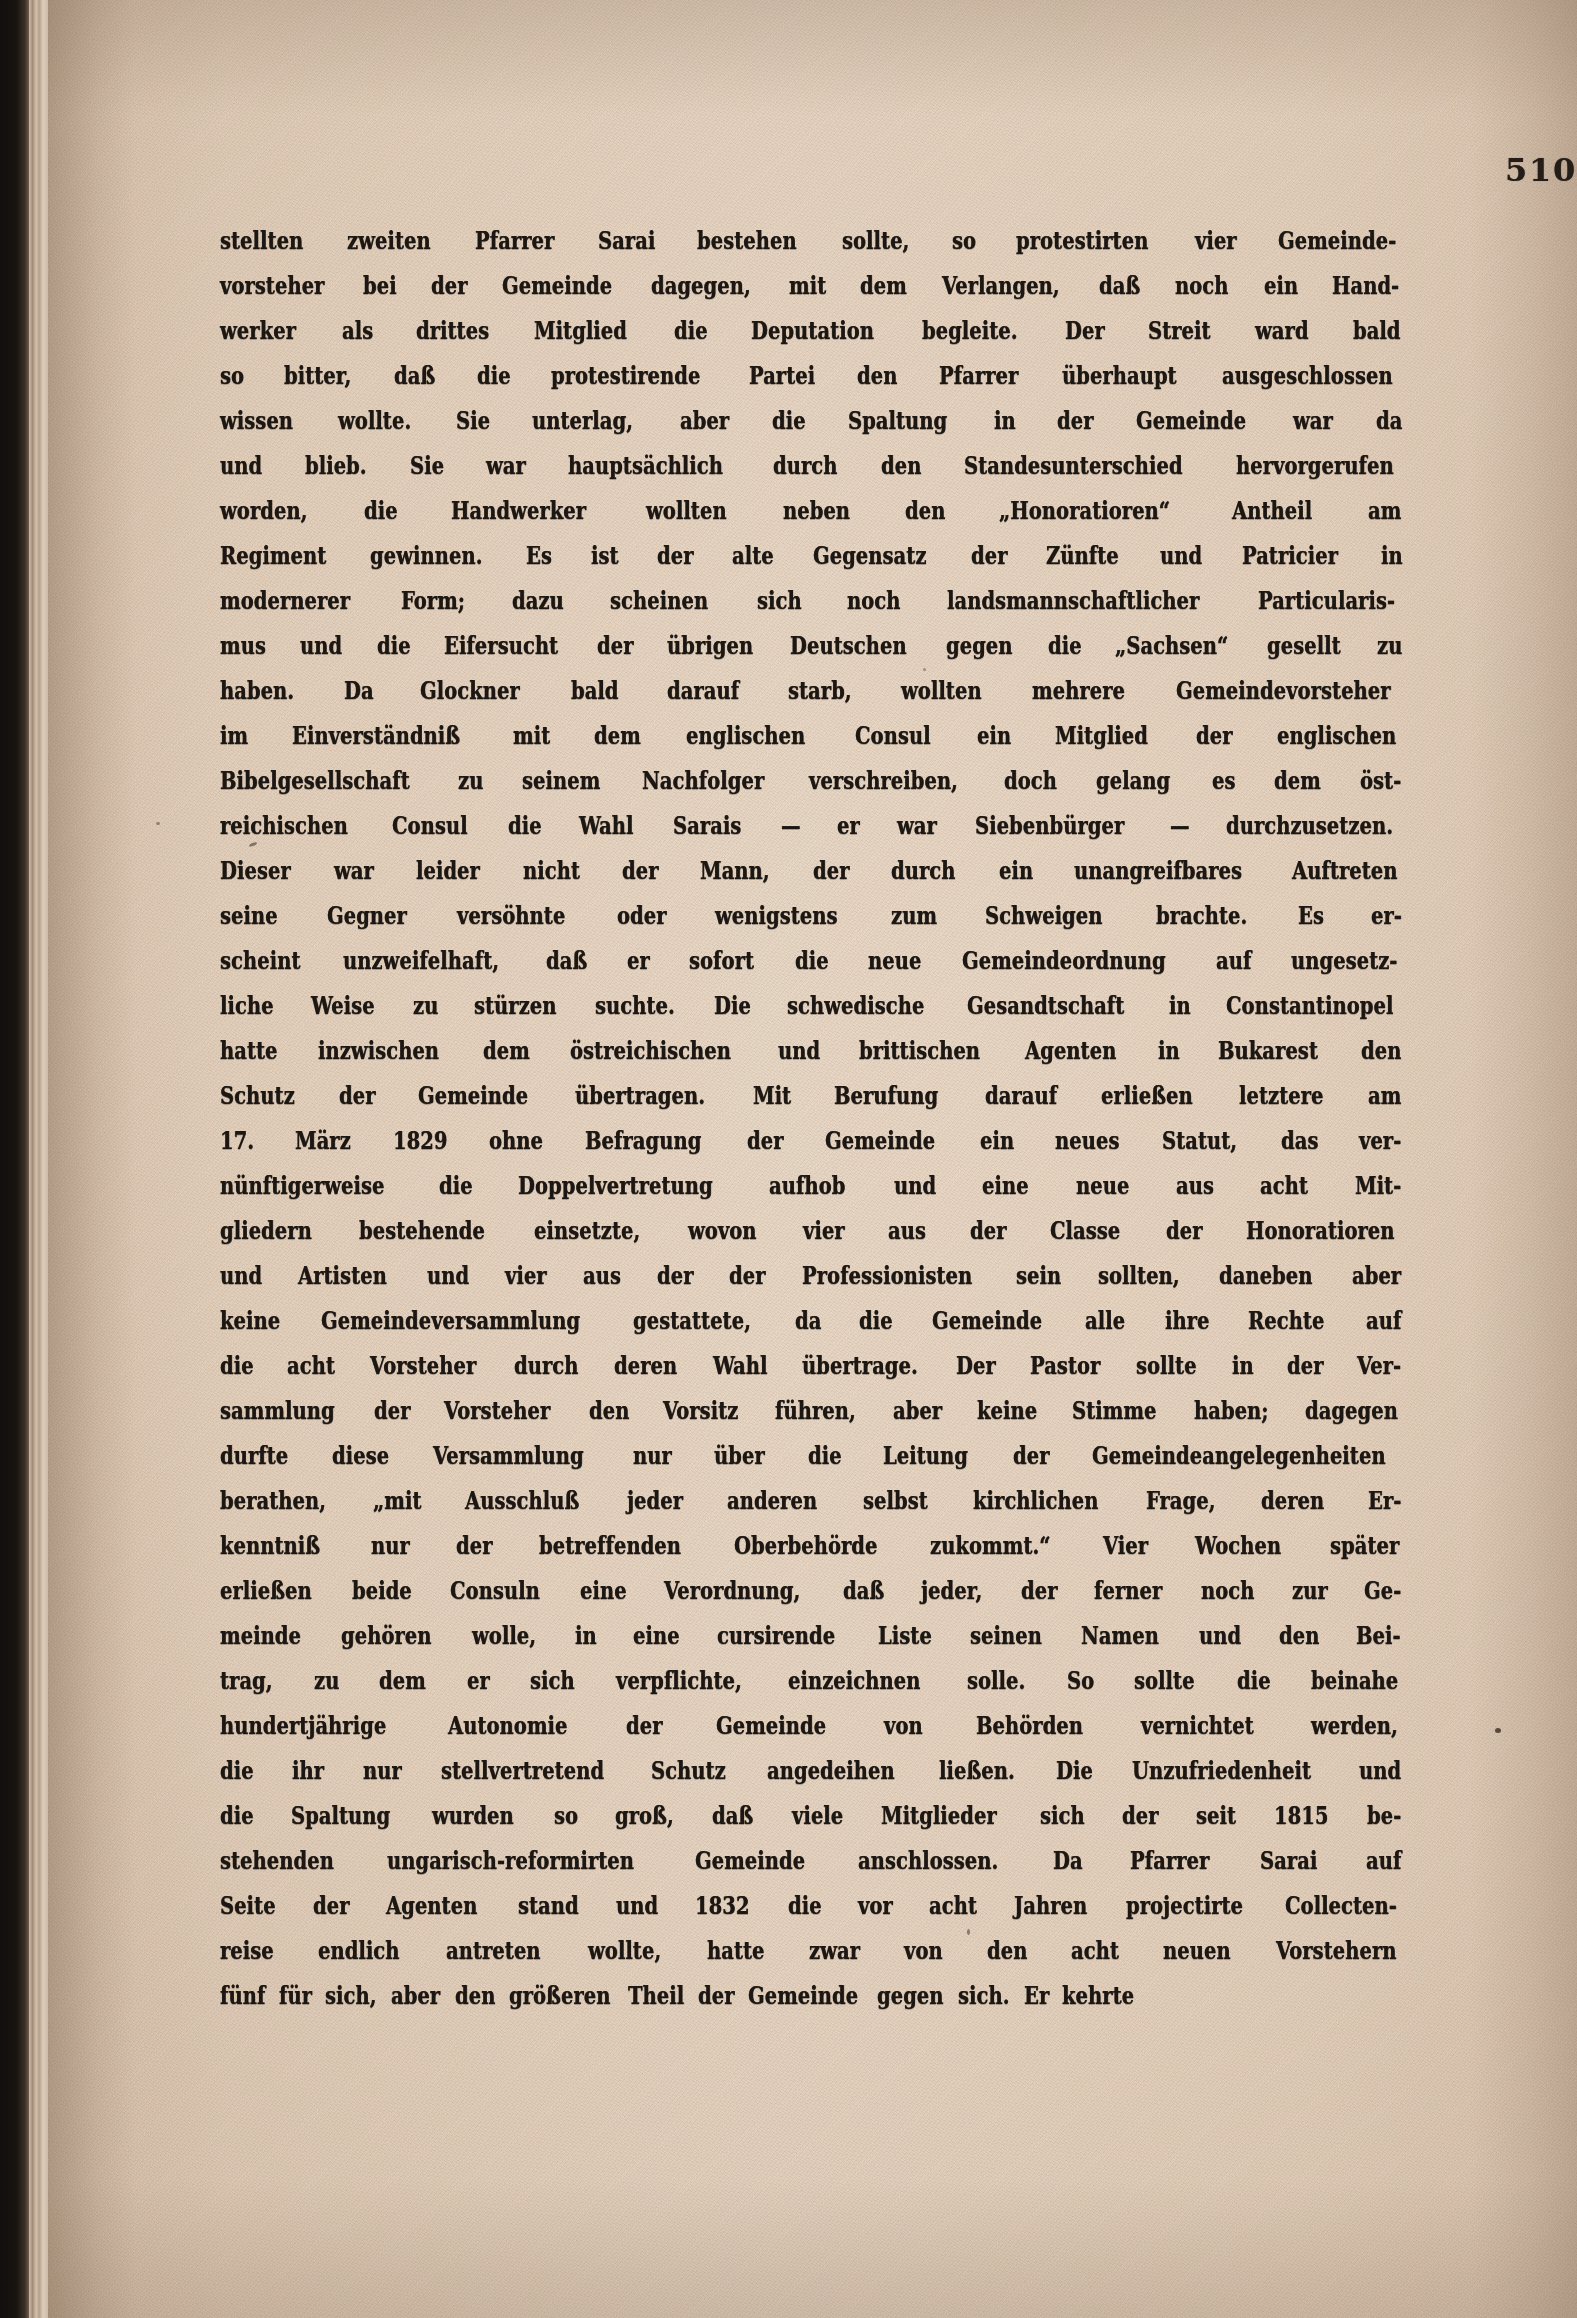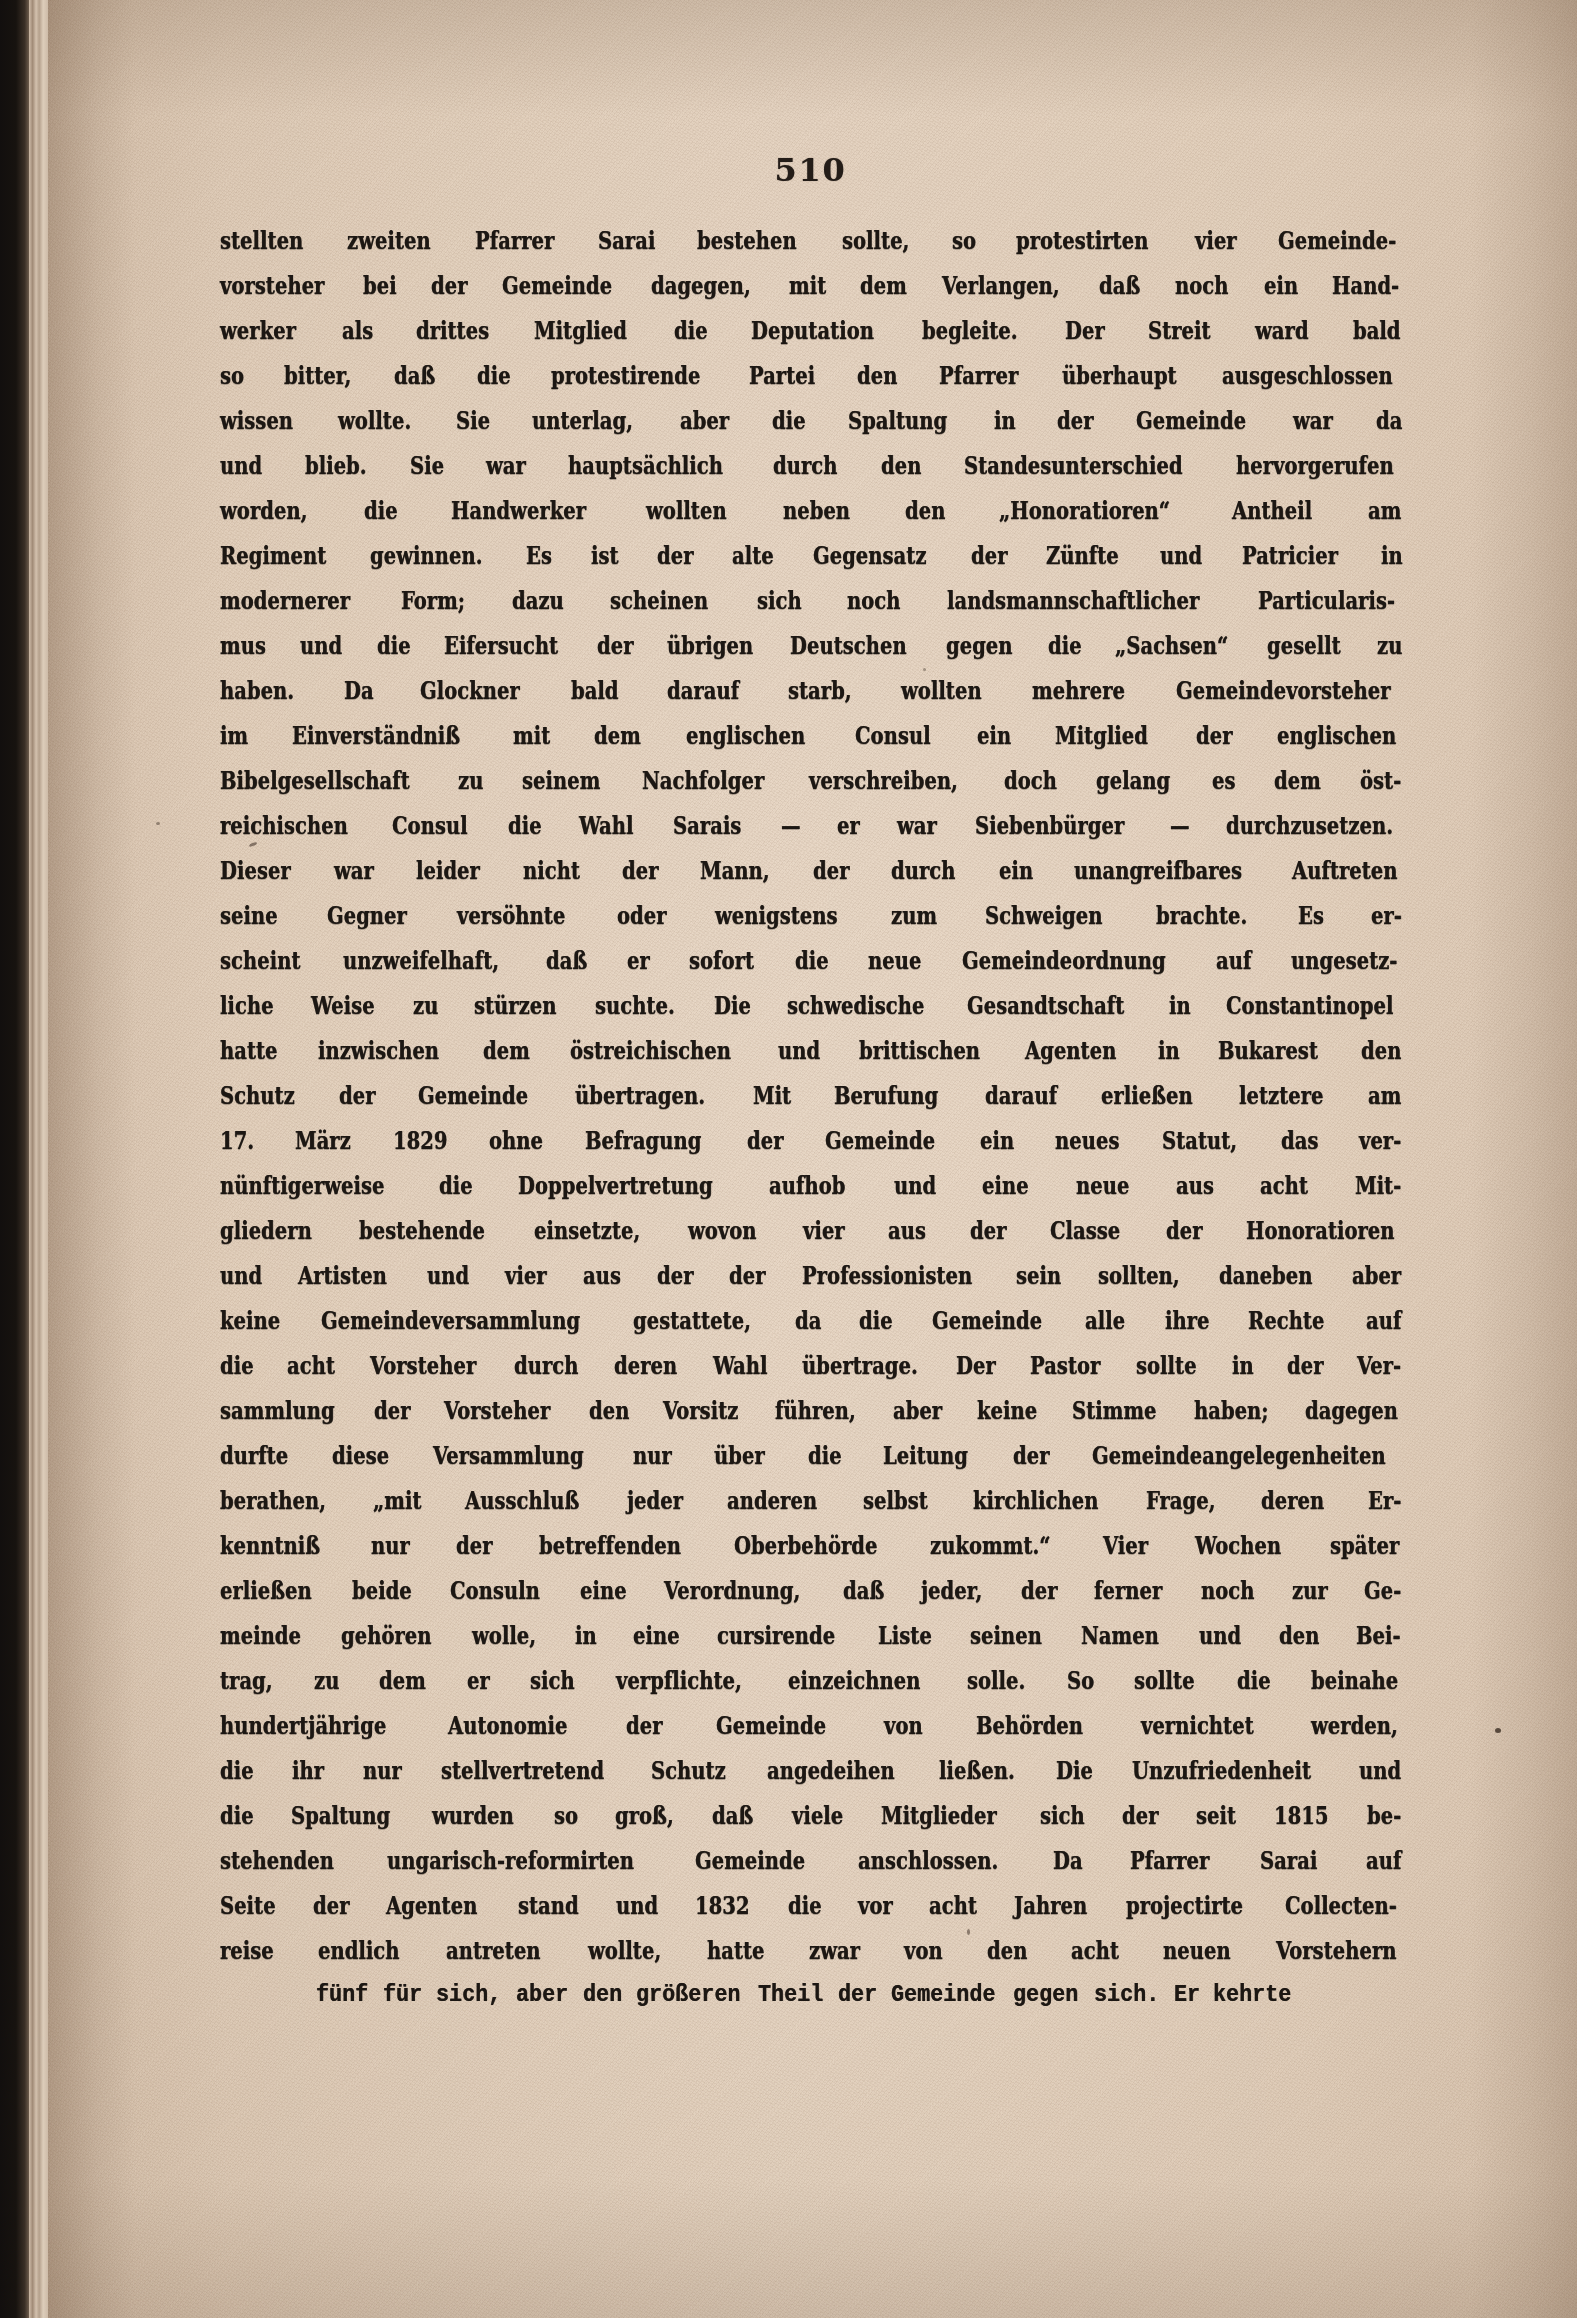--- a/index.html
+++ b/index.html
@@ -94,21 +94,21 @@
     position: absolute;
     left: 0; top: 0;
     width: 1533px; height: 2319px;
     z-index: 7;
   }
 
   .folio {
     position: absolute;
     left: 0; top: 151px;
     width: 1533px;
-    text-align: center;
+    text-align: right;
     font-family: "DejaVu Serif", serif;
     font-weight: bold;
     font-size: 32px;
     letter-spacing: 1.7px;
     color: #241d18;
     text-shadow: 0 0 1px rgba(40,30,22,0.55);
   }
 
   .textblock {
     position: absolute;
@@ -133,22 +133,21 @@
     text-shadow:
       0.4px 0 0.3px rgba(25,20,16,0.55),
      -0.3px 0 0.3px rgba(25,20,16,0.40),
       0 0.3px 0.4px rgba(30,22,16,0.30);
   }
   
   .line.just {
     justify-content: space-between;
   }
   .line.last {
-    justify-content: center;
-    font-family: Liberation Mono, monospace;
+    justify-content: flex-start;
   }
   .line.last .w { margin-right: 11px; }
   .w {
     display: inline-block;
     transform: scaleX(0.94) scaleY(1.03);
     transform-origin: left center;
   }
 
   
   .speck {

